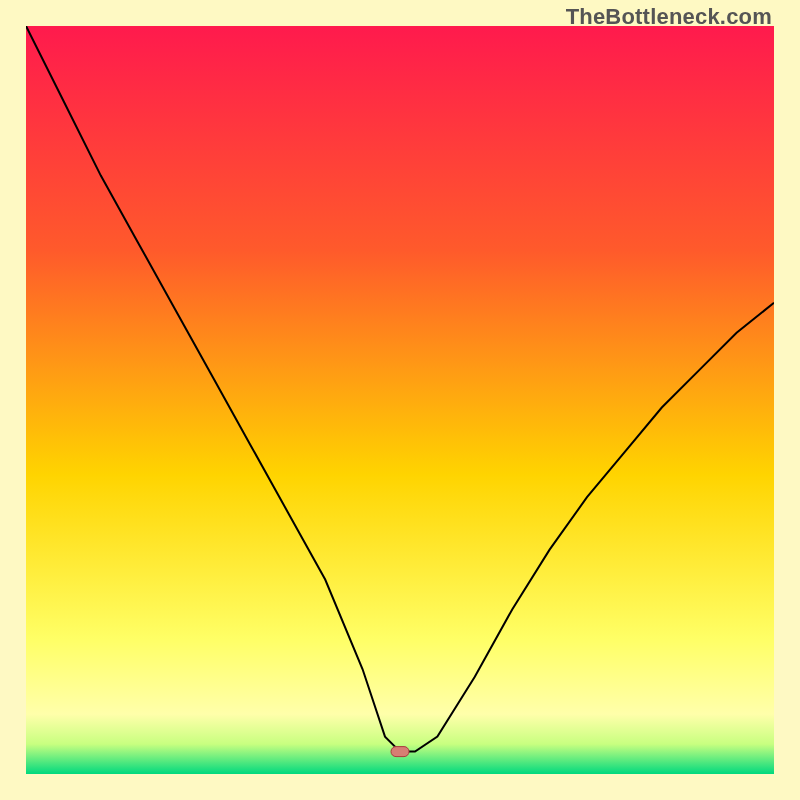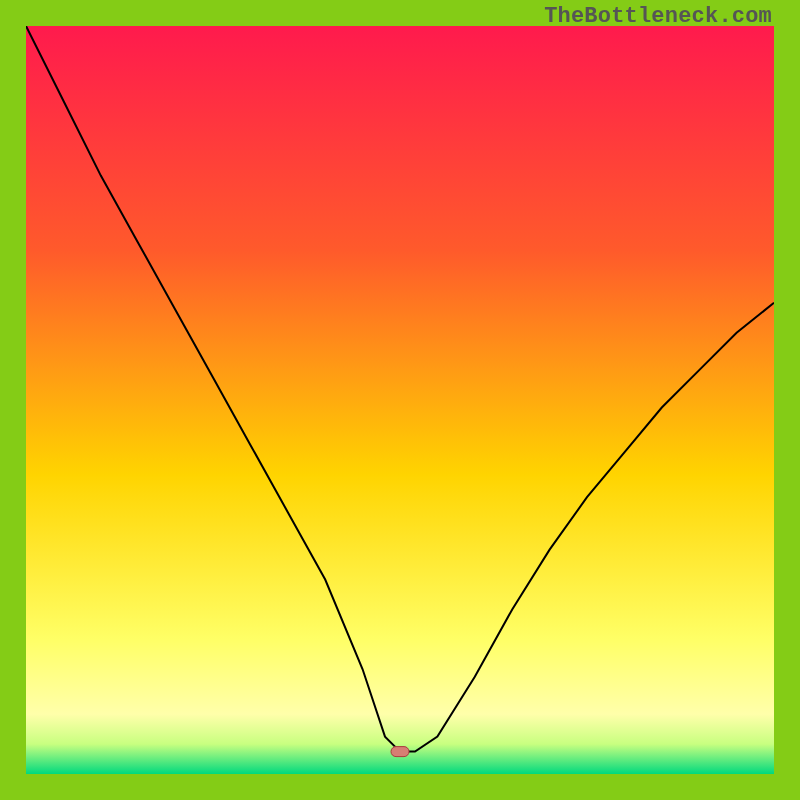--- a/index.html
+++ b/index.html
@@ -10,22 +10,21 @@
     position: relative;
     font-family: Arial, Helvetica, sans-serif;
     background: #000;
   }
   .chart-frame {
     position: absolute;
     top: 0;
     left: 0;
     width: 800px;
     height: 800px;
-    background: #84cc16;
-    font-family: Liberation Mono, monospace;
+    background: #fef9c3;
   }
   .plot-area {
     position: absolute;
     top: 26px;
     left: 26px;
     width: 748px;
     height: 748px;
     overflow: hidden;
   }
   .watermark {

